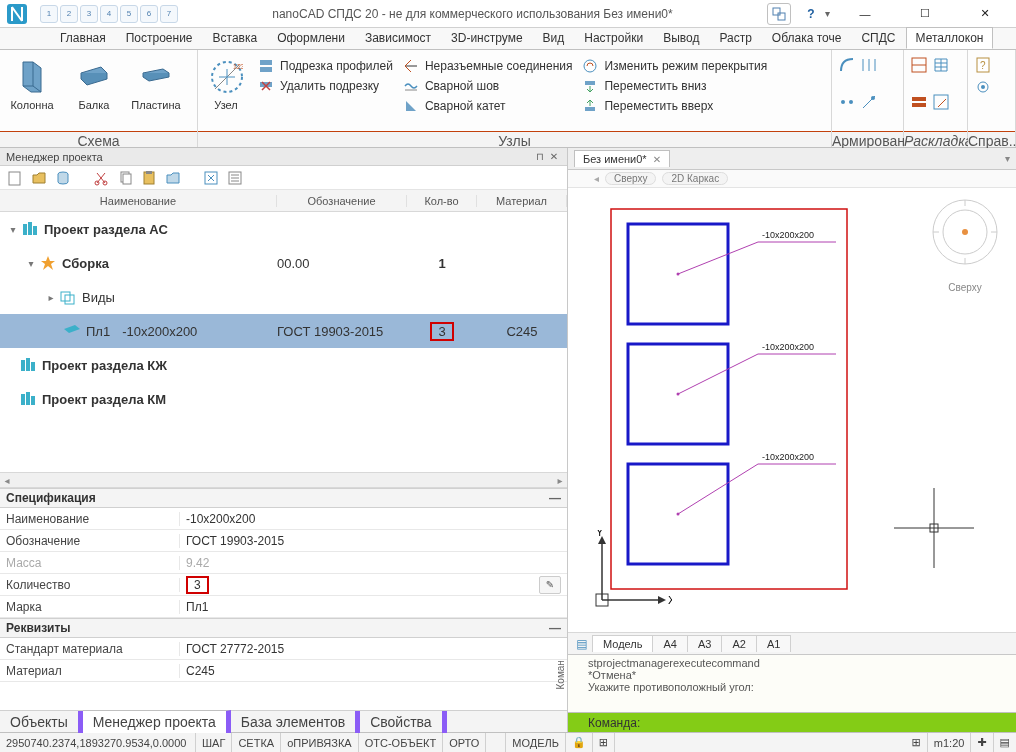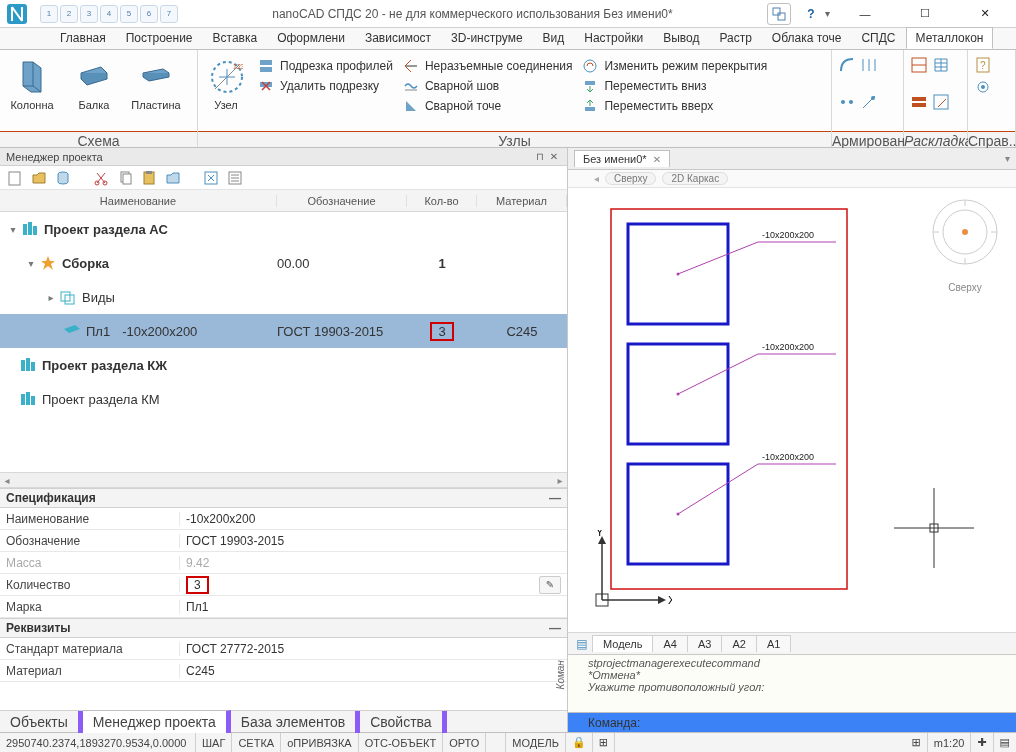--- a/index.html
+++ b/index.html
@@ -73,22 +73,22 @@
   .doctab{height:22px;background:#eee;display:flex;align-items:center;padding-left:6px;border-bottom:1px solid #c8c8c8;}
   .doctab .dt{background:#fff;border:1px solid #c0c0c0;border-bottom:none;padding:2px 8px 2px 8px;font-size:11px;color:#333;display:flex;align-items:center;gap:6px;}
   .doctab .x{color:#888;font-size:10px;}
   .vtabs{height:18px;background:#fafafa;display:flex;align-items:center;padding-left:26px;gap:6px;font-size:10px;color:#777;border-bottom:1px solid #e4e4e4;}
   .vtabs .vt{border:1px solid #ddd;border-radius:8px;padding:0 8px;background:#f4f4f4;}
   .canvas{flex:1;position:relative;background:#fff;}
   .axis{position:absolute;left:14px;bottom:12px;}
   .mtabs{height:22px;background:#f4f4f4;display:flex;align-items:center;padding-left:4px;border-top:1px solid #d8d8d8;gap:0;}
   .mtabs .mt{padding:2px 10px;font-size:11px;border:1px solid #d0d0d0;border-bottom:none;margin-right:-1px;background:#f8f8f8;}
   .mtabs .mt.active{background:#fff;}
-  .cmdlog{height:58px;background:#fdfdf8;font-family:"Courier New",monospace;font-size:11px;color:#555;padding:2px 4px;border-top:1px solid #c8c8c8;position:relative;font-style:italic;}
-  .cmdline{height:20px;background:#3b82f6;border-top:1px solid #c0c0c0;display:flex;align-items:center;padding:0 4px;font-size:12px;color:#333;}
+  .cmdlog{height:58px;background:#fdfdf8;font-family:"Courier New",monospace;font-size:11px;color:#555;padding:2px 4px;border-top:1px solid #c8c8c8;position:relative;}
+  .cmdline{height:20px;background:#84cc16;border-top:1px solid #c0c0c0;display:flex;align-items:center;padding:0 4px;font-size:12px;color:#333;}
   .cmdline .cl{font-weight:normal;}
   .vlabel{position:absolute;left:-2px;top:50%;transform:rotate(-90deg) translateY(-50%);transform-origin:left center;font-size:10px;color:#666;}
 
   .viewcube{position:absolute;right:10px;top:6px;width:82px;height:100px;}
 
   .statusbar{height:20px;background:#f4f4f4;display:flex;align-items:center;font-size:11px;color:#444;border-top:1px solid #c0c0c0;}
   .statusbar .sc{padding:0 6px;border-right:1px solid #d0d0d0;height:100%;display:flex;align-items:center;}
 
   svg{display:block;}
 </style>
@@ -229,21 +229,21 @@
               </svg>
             </div>
             <span>Сварной шов</span>
           </div>
         <div class="rbtn">
             <div class="ri">
               <svg width="16" height="16">
                 <path d="M3 13 L3 3 L13 13 Z" fill="#6fa2c8"></path>
               </svg>
             </div>
-            <span>Сварной точе</span>
+            <span>Сварной катет</span>
           </div>
       </div>
       <div class="rowbtns">
         <div class="rbtn">
             <div class="ri">
               <svg width="16" height="16">
                 <circle cx="8" cy="8" r="6" fill="none" stroke="#4a8fbe"></circle>
                 <path d="M5 8 A3 3 0 0 1 11 8" stroke="#c05020" fill="none"></path>
               </svg>
             </div>
@@ -483,21 +483,21 @@
       <div class="row">
         <div class="c1">
             <span class="cind" style="width:18px;"></span>
           <span class="icn">
               <svg width="16" height="16">
                 <rect x="1" y="3" width="4" height="11" fill="#3bb0c9"></rect>
                 <rect x="6" y="1" width="4" height="13" fill="#3bb0c9"></rect>
                 <rect x="11" y="5" width="4" height="9" fill="#3bb0c9"></rect>
               </svg>
             </span>
-          <span class="nm" style="font-weight:normal;">Проект раздела КМ</span>
+          <span class="nm" style="font-weight:bold;">Проект раздела КМ</span>
           </div>
         <div class="c2"></div>
           <div class="c3"></div>
           <div class="c4"></div>
       </div>
     </div>
 
     <div style="flex:1;"></div>
     <div class="hsb">
         <span class="tr">◂</span>

